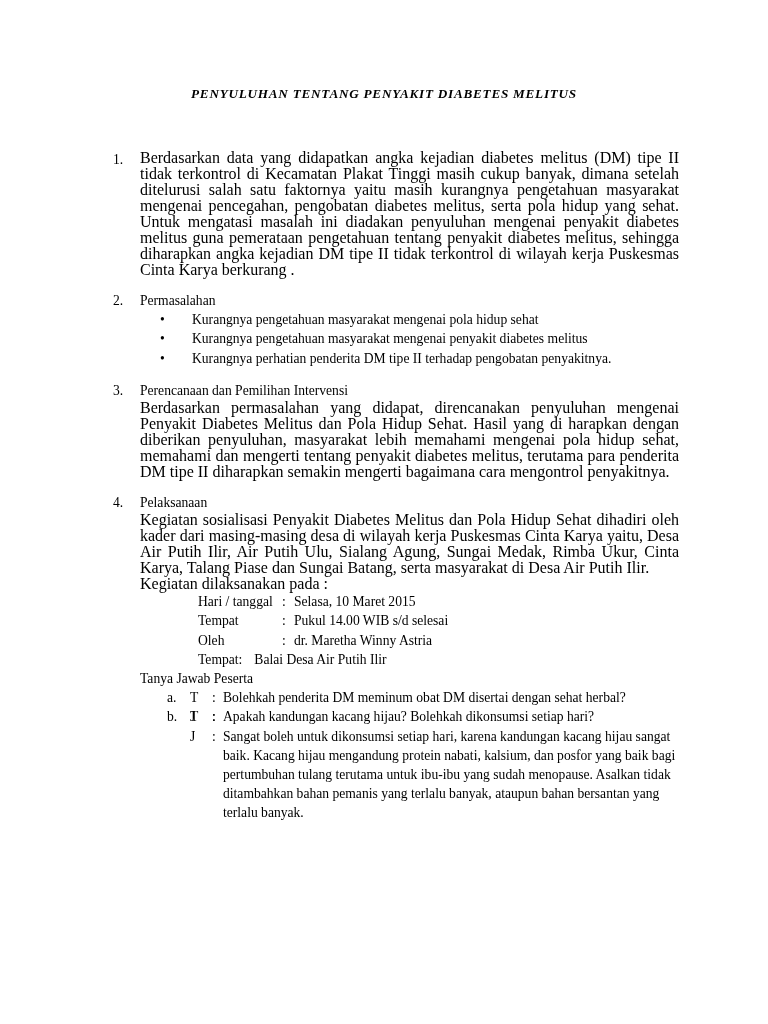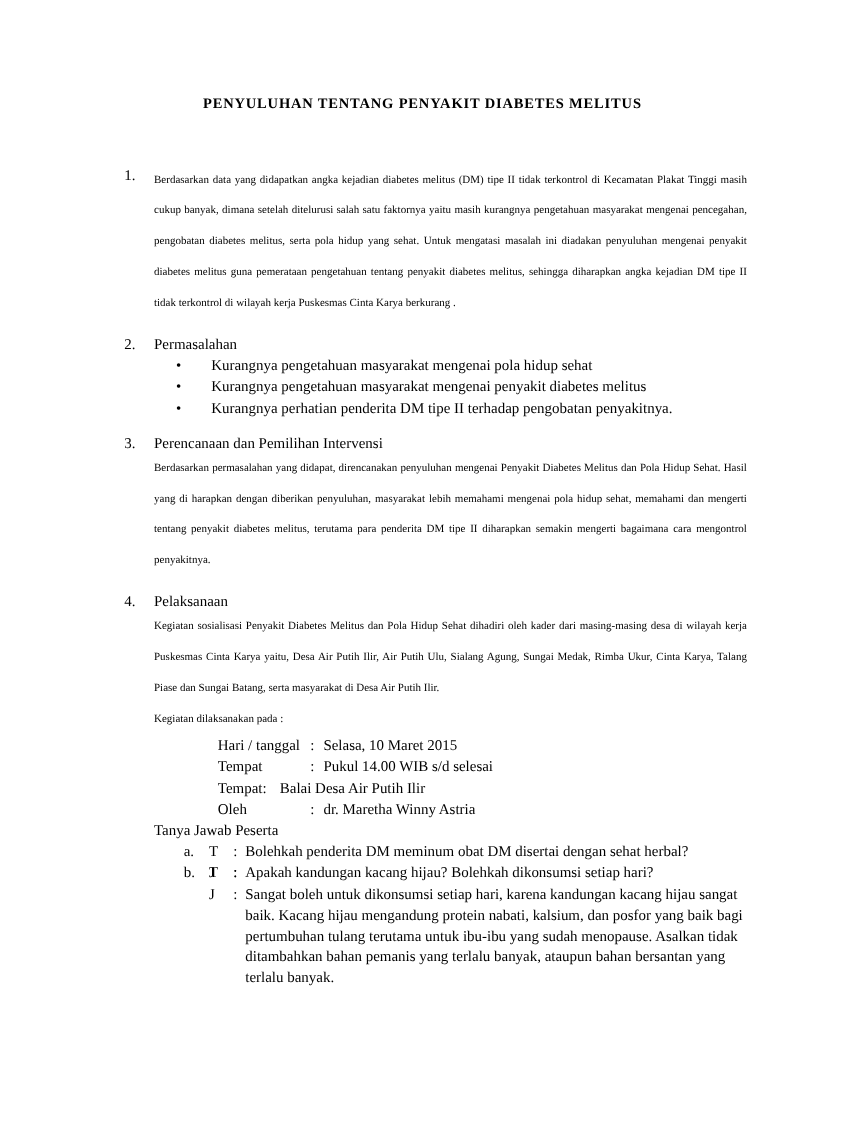--- a/index.html
+++ b/index.html
@@ -28,20 +28,21 @@
   .doc-title {
     position: absolute;
     left: 0;
     top: 86px;
     width: 768px;
     text-align: center;
     font-size: 13.2px;
     font-weight: bold;
     letter-spacing: 0.75px;
     line-height: 1.2;
+    font-style: italic;
   }
 
   
   .body-wrap {
     position: absolute;
     left: 113px;
     top: 150px;
     width: 566px;
   }
 
@@ -59,22 +60,22 @@
     line-height: 19.2px;
   }
   .sec-body {
     margin-left: 27px;
   }
   .sec-head {
     font-size: 13.6px;
     line-height: 19.2px;
   }
   .para {
-    font-size: 10px;
-    line-height: 28px;
+    font-size: 16px;
+    line-height: 16px;
     text-align: justify;
     text-justify: inter-word;
   }
   .para.last-nojust {
     text-align: left;
   }
 
   
   .bullets {
     list-style: none;
@@ -204,24 +205,24 @@
         <div class="para last-nojust">Kegiatan dilaksanakan pada :</div>
 
         <div class="schedule">
           <div class="sched-row">
             <span class="sched-label">Hari / tanggal</span><span class="sched-sep">:</span><span>Selasa, 10 Maret 2015</span>
           </div>
           <div class="sched-row">
             <span class="sched-label">Tempat</span><span class="sched-sep">:</span><span>Pukul 14.00 WIB s/d selesai</span>
           </div>
           <div class="sched-row">
+            <span class="sched-label">Oleh</span><span class="sched-sep">:</span><span>dr. Maretha Winny Astria</span>
+          </div>
+          <div class="sched-row">
             <span class="sched-label tight">Tempat:</span><span class="sched-sep"></span><span>Balai Desa Air Putih Ilir</span>
-          </div>
-          <div class="sched-row">
-            <span class="sched-label">Oleh</span><span class="sched-sep">:</span><span>dr. Maretha Winny Astria</span>
           </div>
         </div>
 
         <div class="qa-title">Tanya Jawab Peserta</div>
 
         <div class="qa-item">
           <div class="qa-row">
             <span class="qa-letter">a.</span>
             <span class="qa-tag">T</span>
             <span class="qa-colon">:</span>

